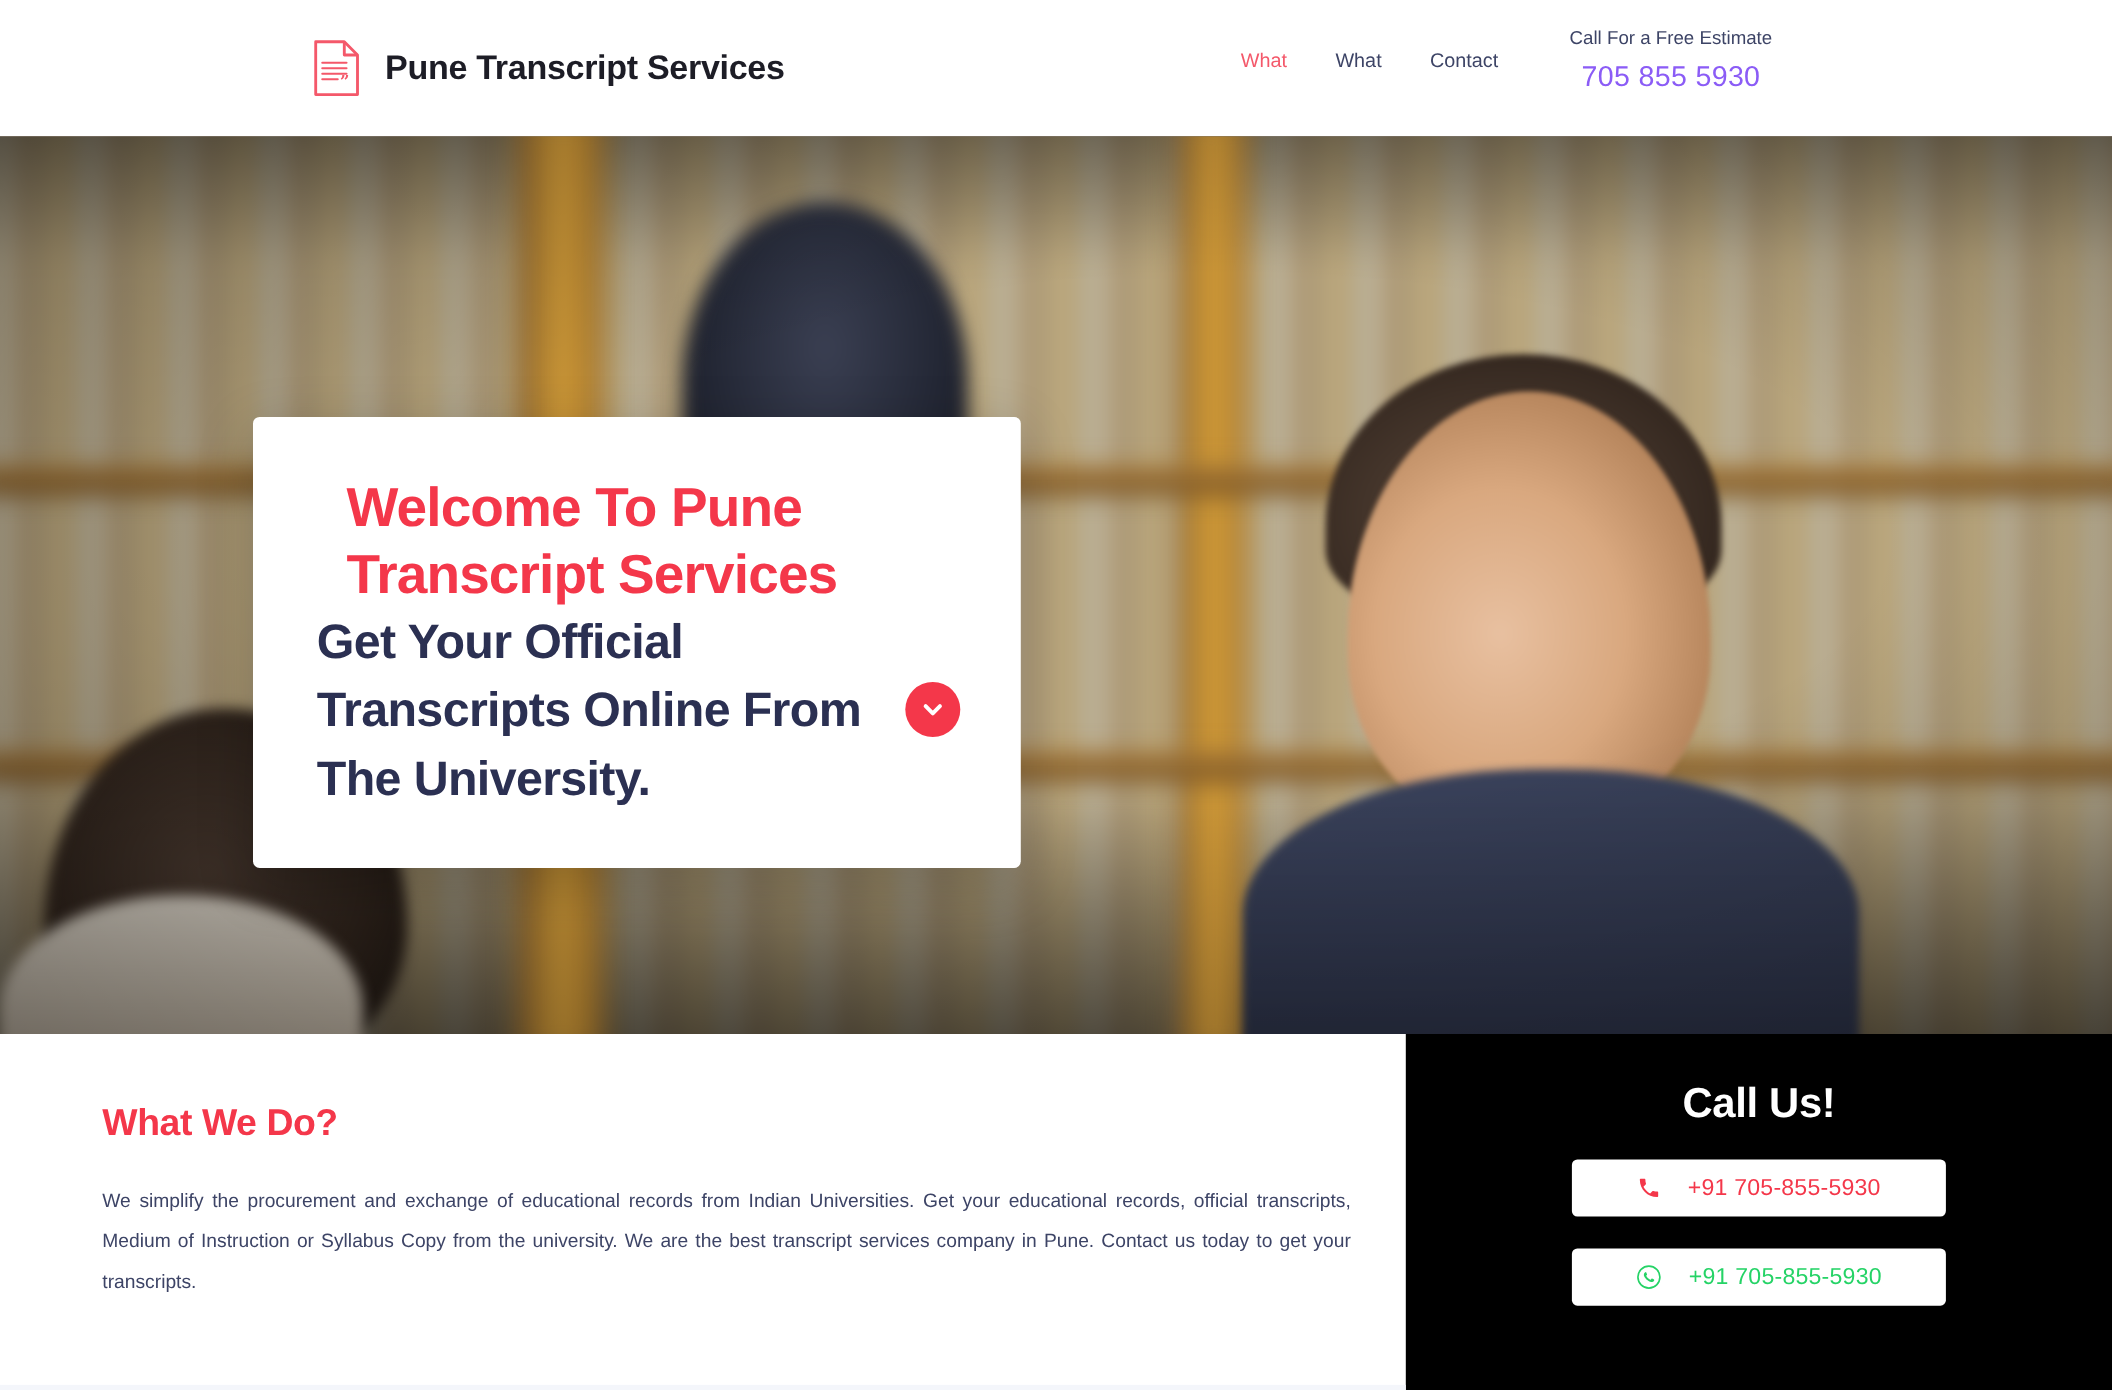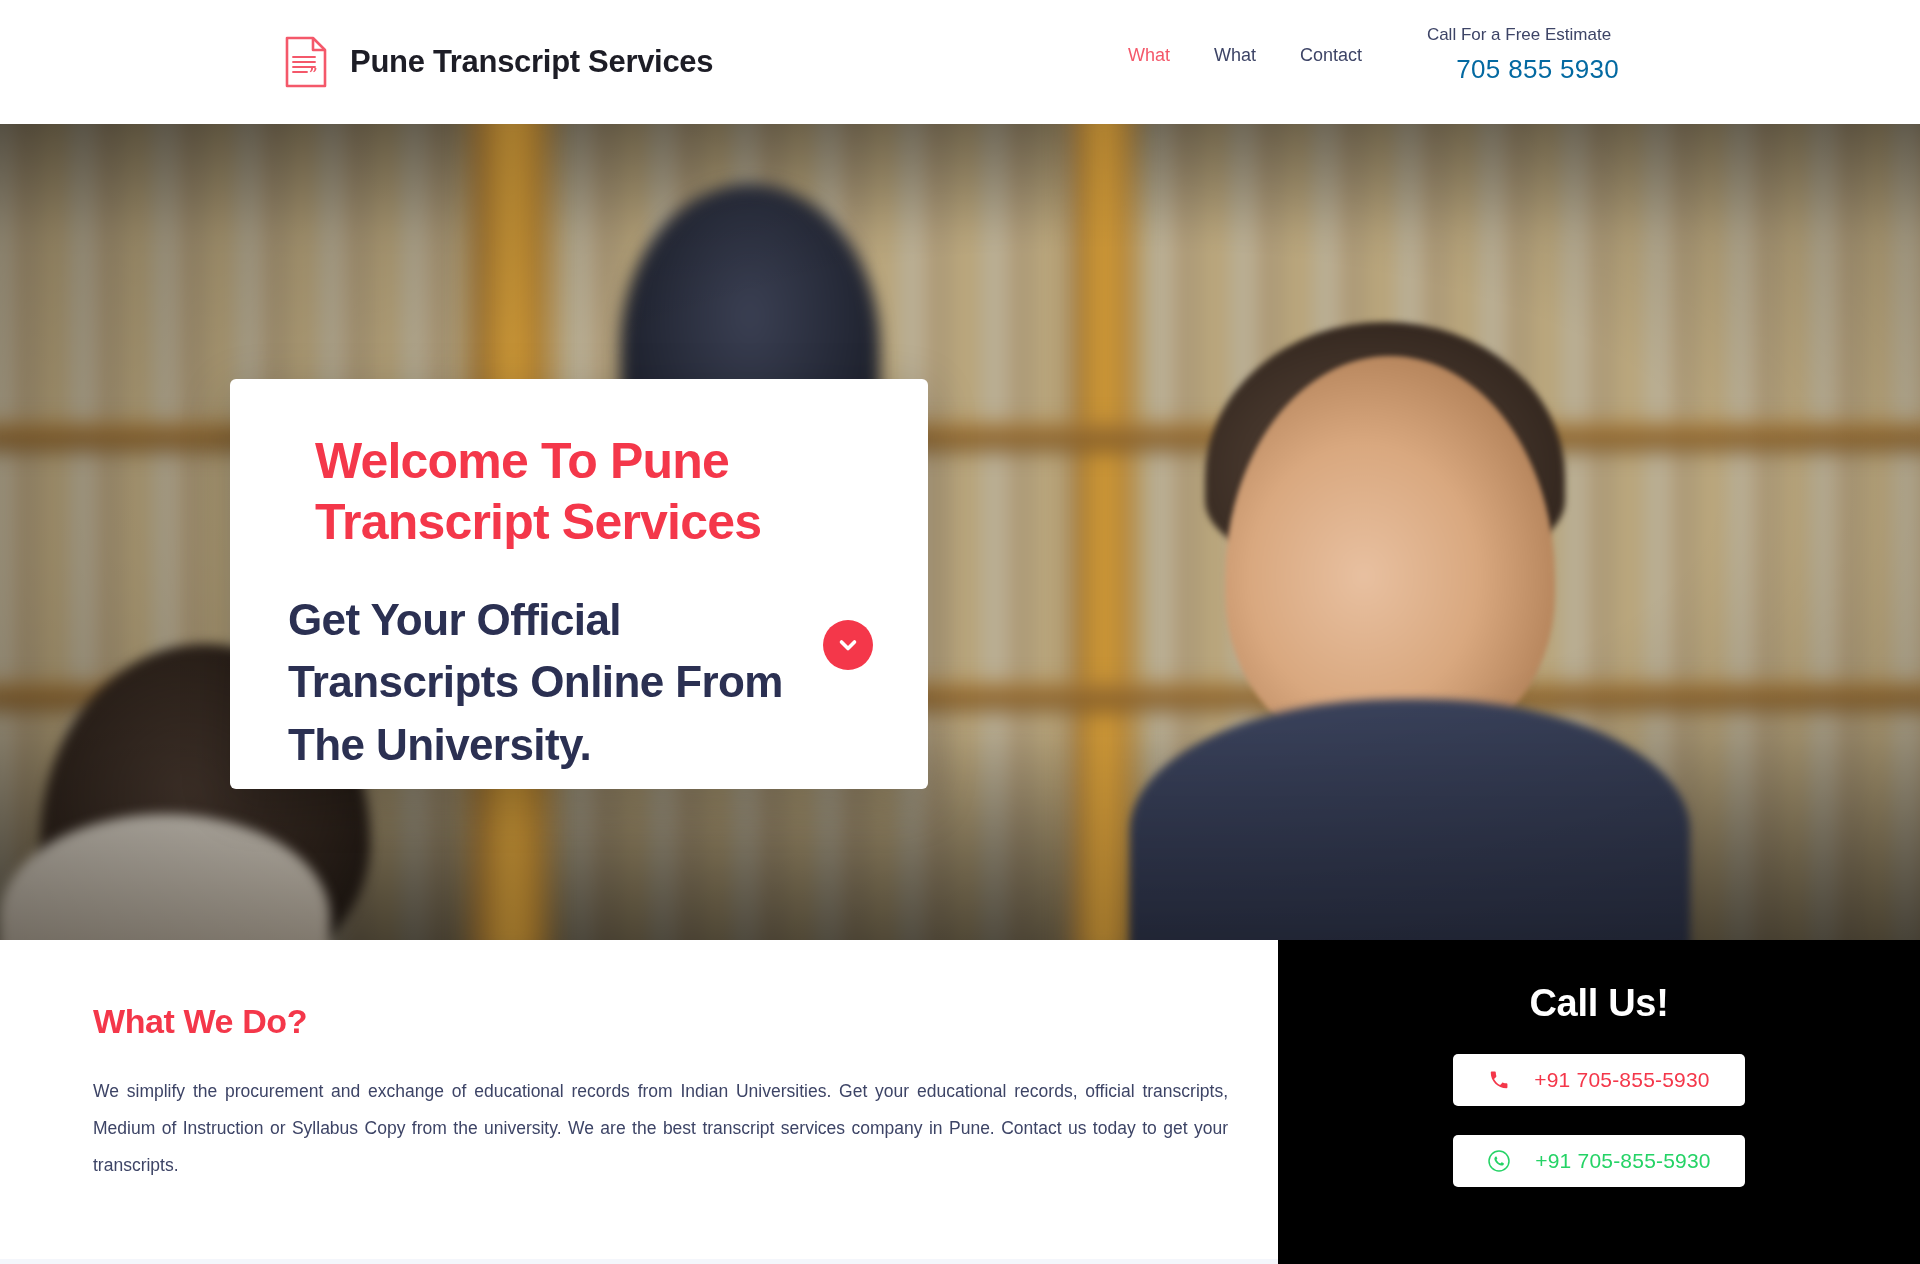--- a/index.html
+++ b/index.html
@@ -56,25 +56,24 @@
     text-align:center;
   }
   .estimate-label {
     font-size:17px;
     color:#3d4466;
     white-space:nowrap;
     line-height:1.5;
   }
   .estimate-phone {
     font-size:26px;
-    color:#0369a1;
+    color:#8b5cf6;
     margin-top:6px;
     white-space:nowrap;
     letter-spacing:0.3px;
-    text-align:right;
   }
 
   
   .hero {
     position:relative;
     height:816px;
     overflow:hidden;
     background:#2a1a0c;
   }
   .hero-photo { position:absolute; inset:0; }
@@ -157,21 +156,20 @@
   .hero-inner { padding:52px 56px 0 58px; position:relative; height:100%; }
   .hero-title {
     font-size:50px;
     line-height:1.22;
     font-weight:700;
     color:#f4374a;
     letter-spacing:-0.8px;
     margin-left:27px;
   }
   .hero-sub {
-    margin-top:36px;
     font-size:44px;
     line-height:1.42;
     font-weight:700;
     color:#2b3052;
     letter-spacing:-0.6px;
     max-width:530px;
   }
   .scroll-btn {
     position:absolute;
     left:none;
@@ -228,21 +226,21 @@
     color:#ffffff;
     font-size:38px;
     font-weight:700;
     letter-spacing:-0.3px;
   }
   .call-btn {
     display:flex;
     align-items:center;
     justify-content:center;
     gap:24px;
-    width:292px;
+    width:340px;
     height:52px;
     margin:29px auto 0;
     background:#ffffff;
     border:none;
     border-radius:5px;
     box-shadow:0 2px 6px rgba(0,0,0,.12);
     cursor:pointer;
     text-decoration:none;
   }
   .call-btn span.num {

